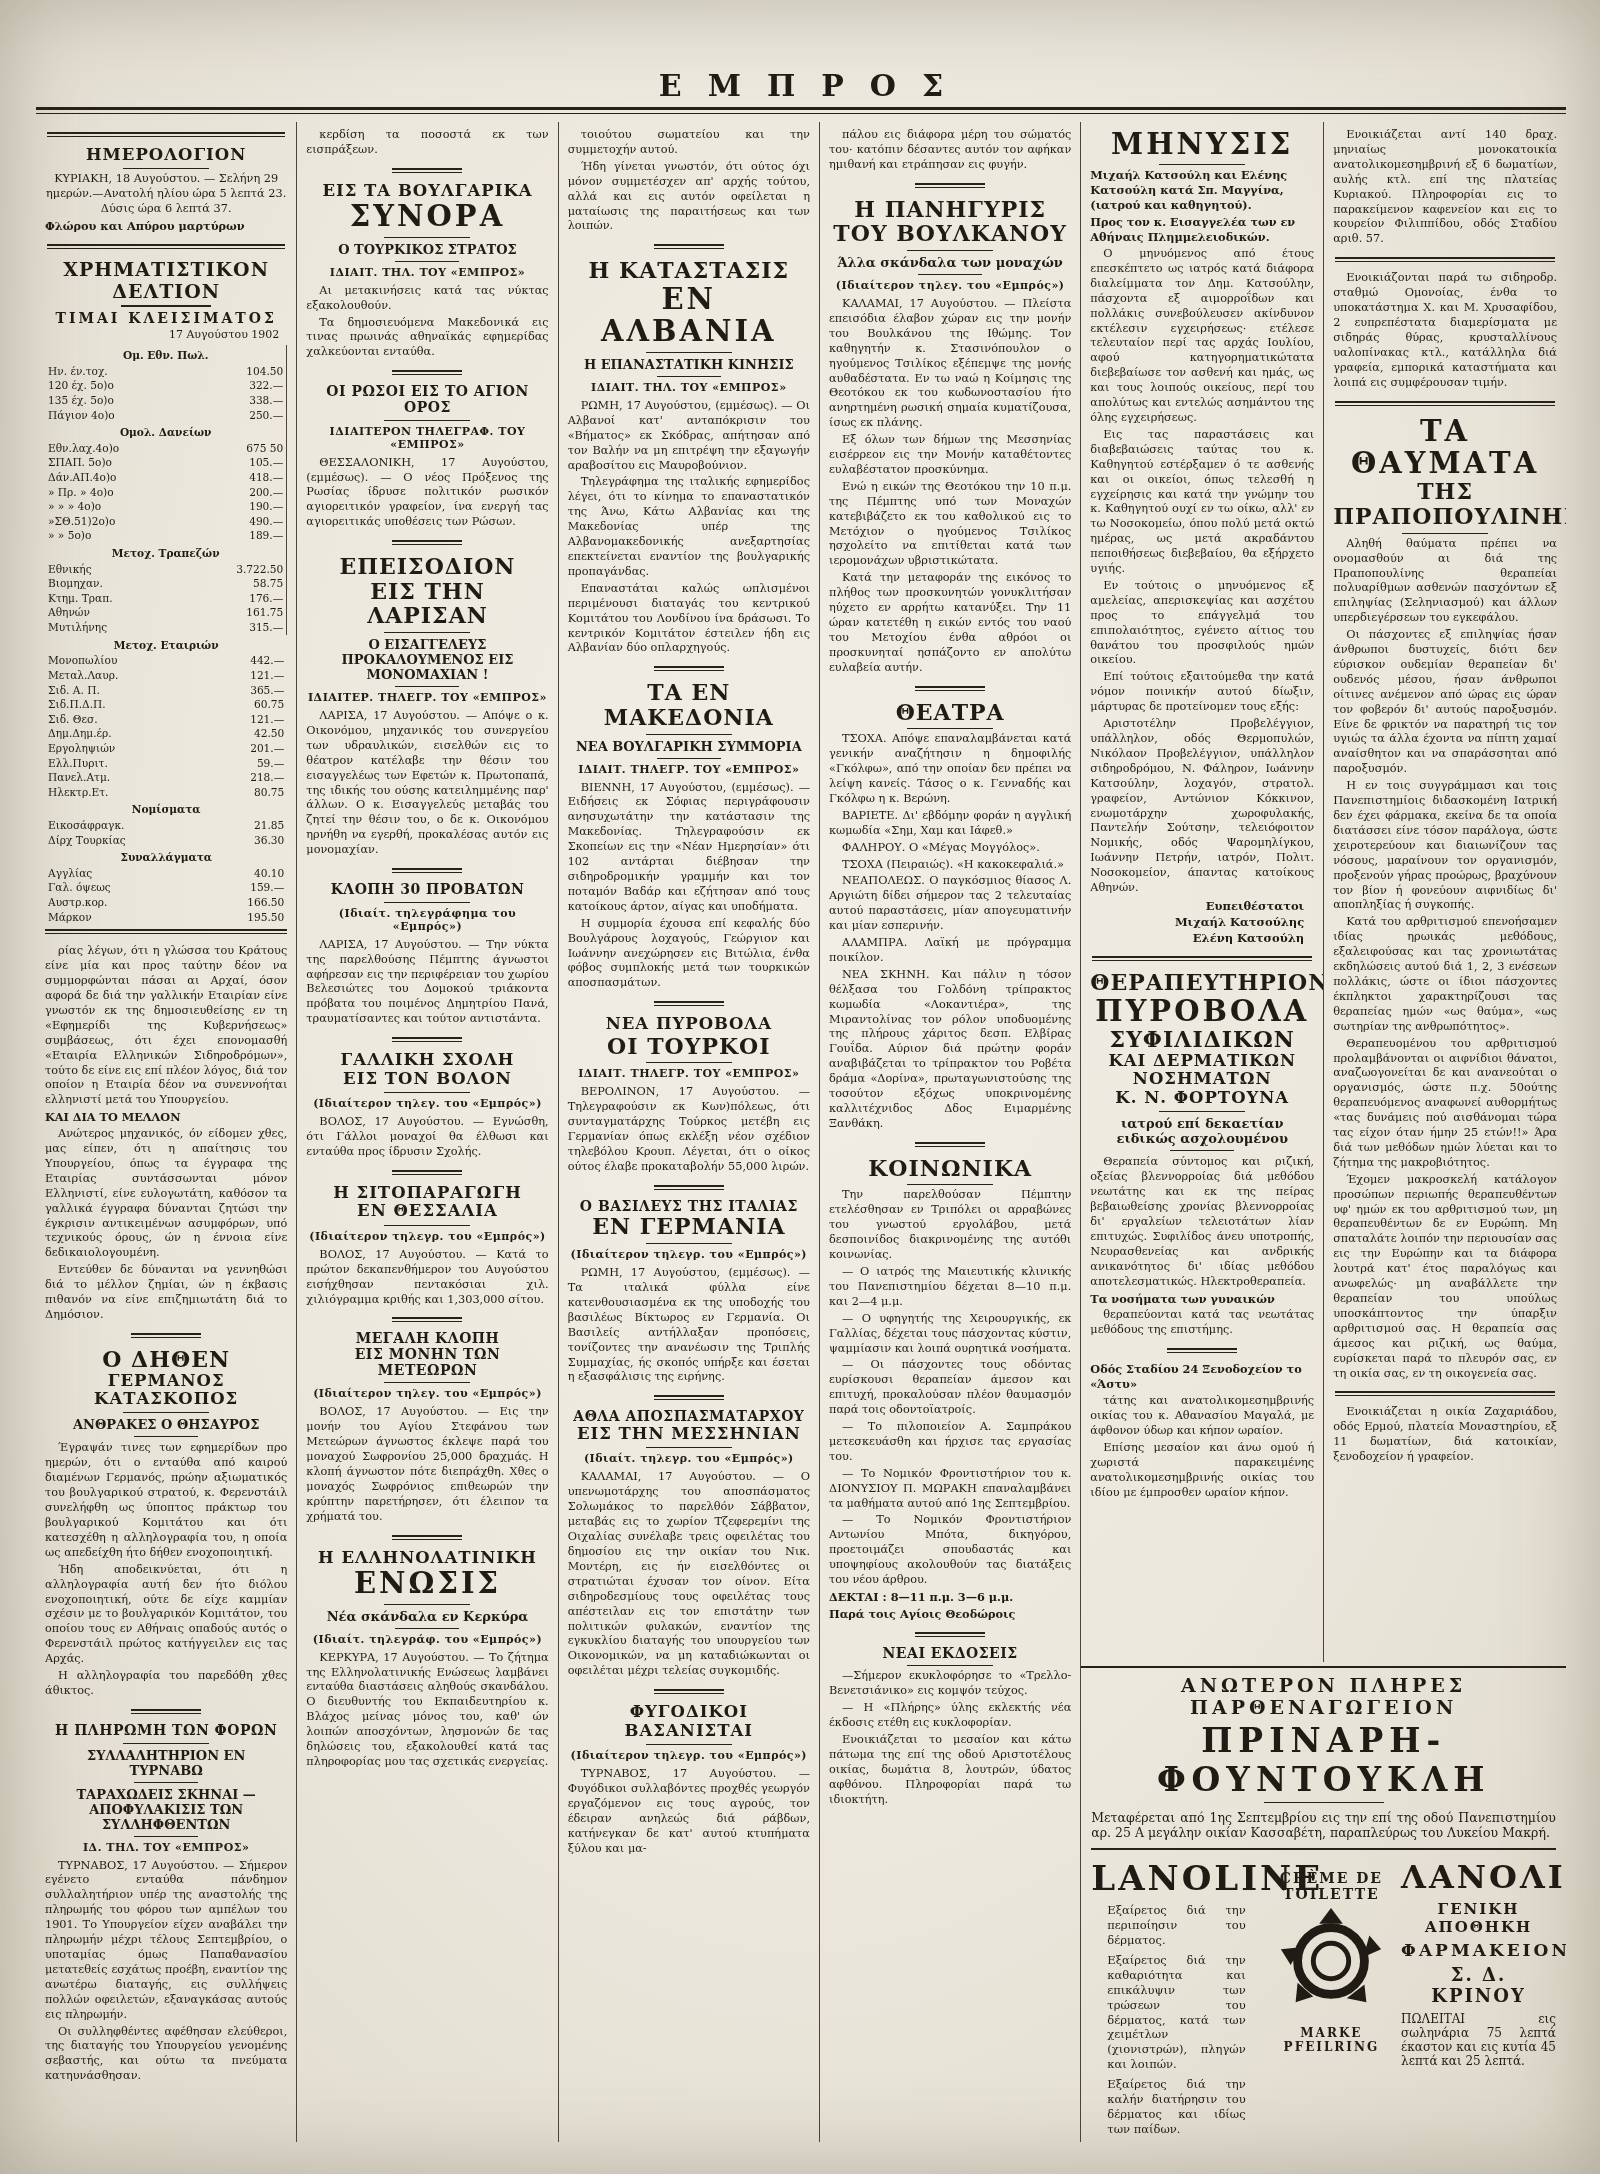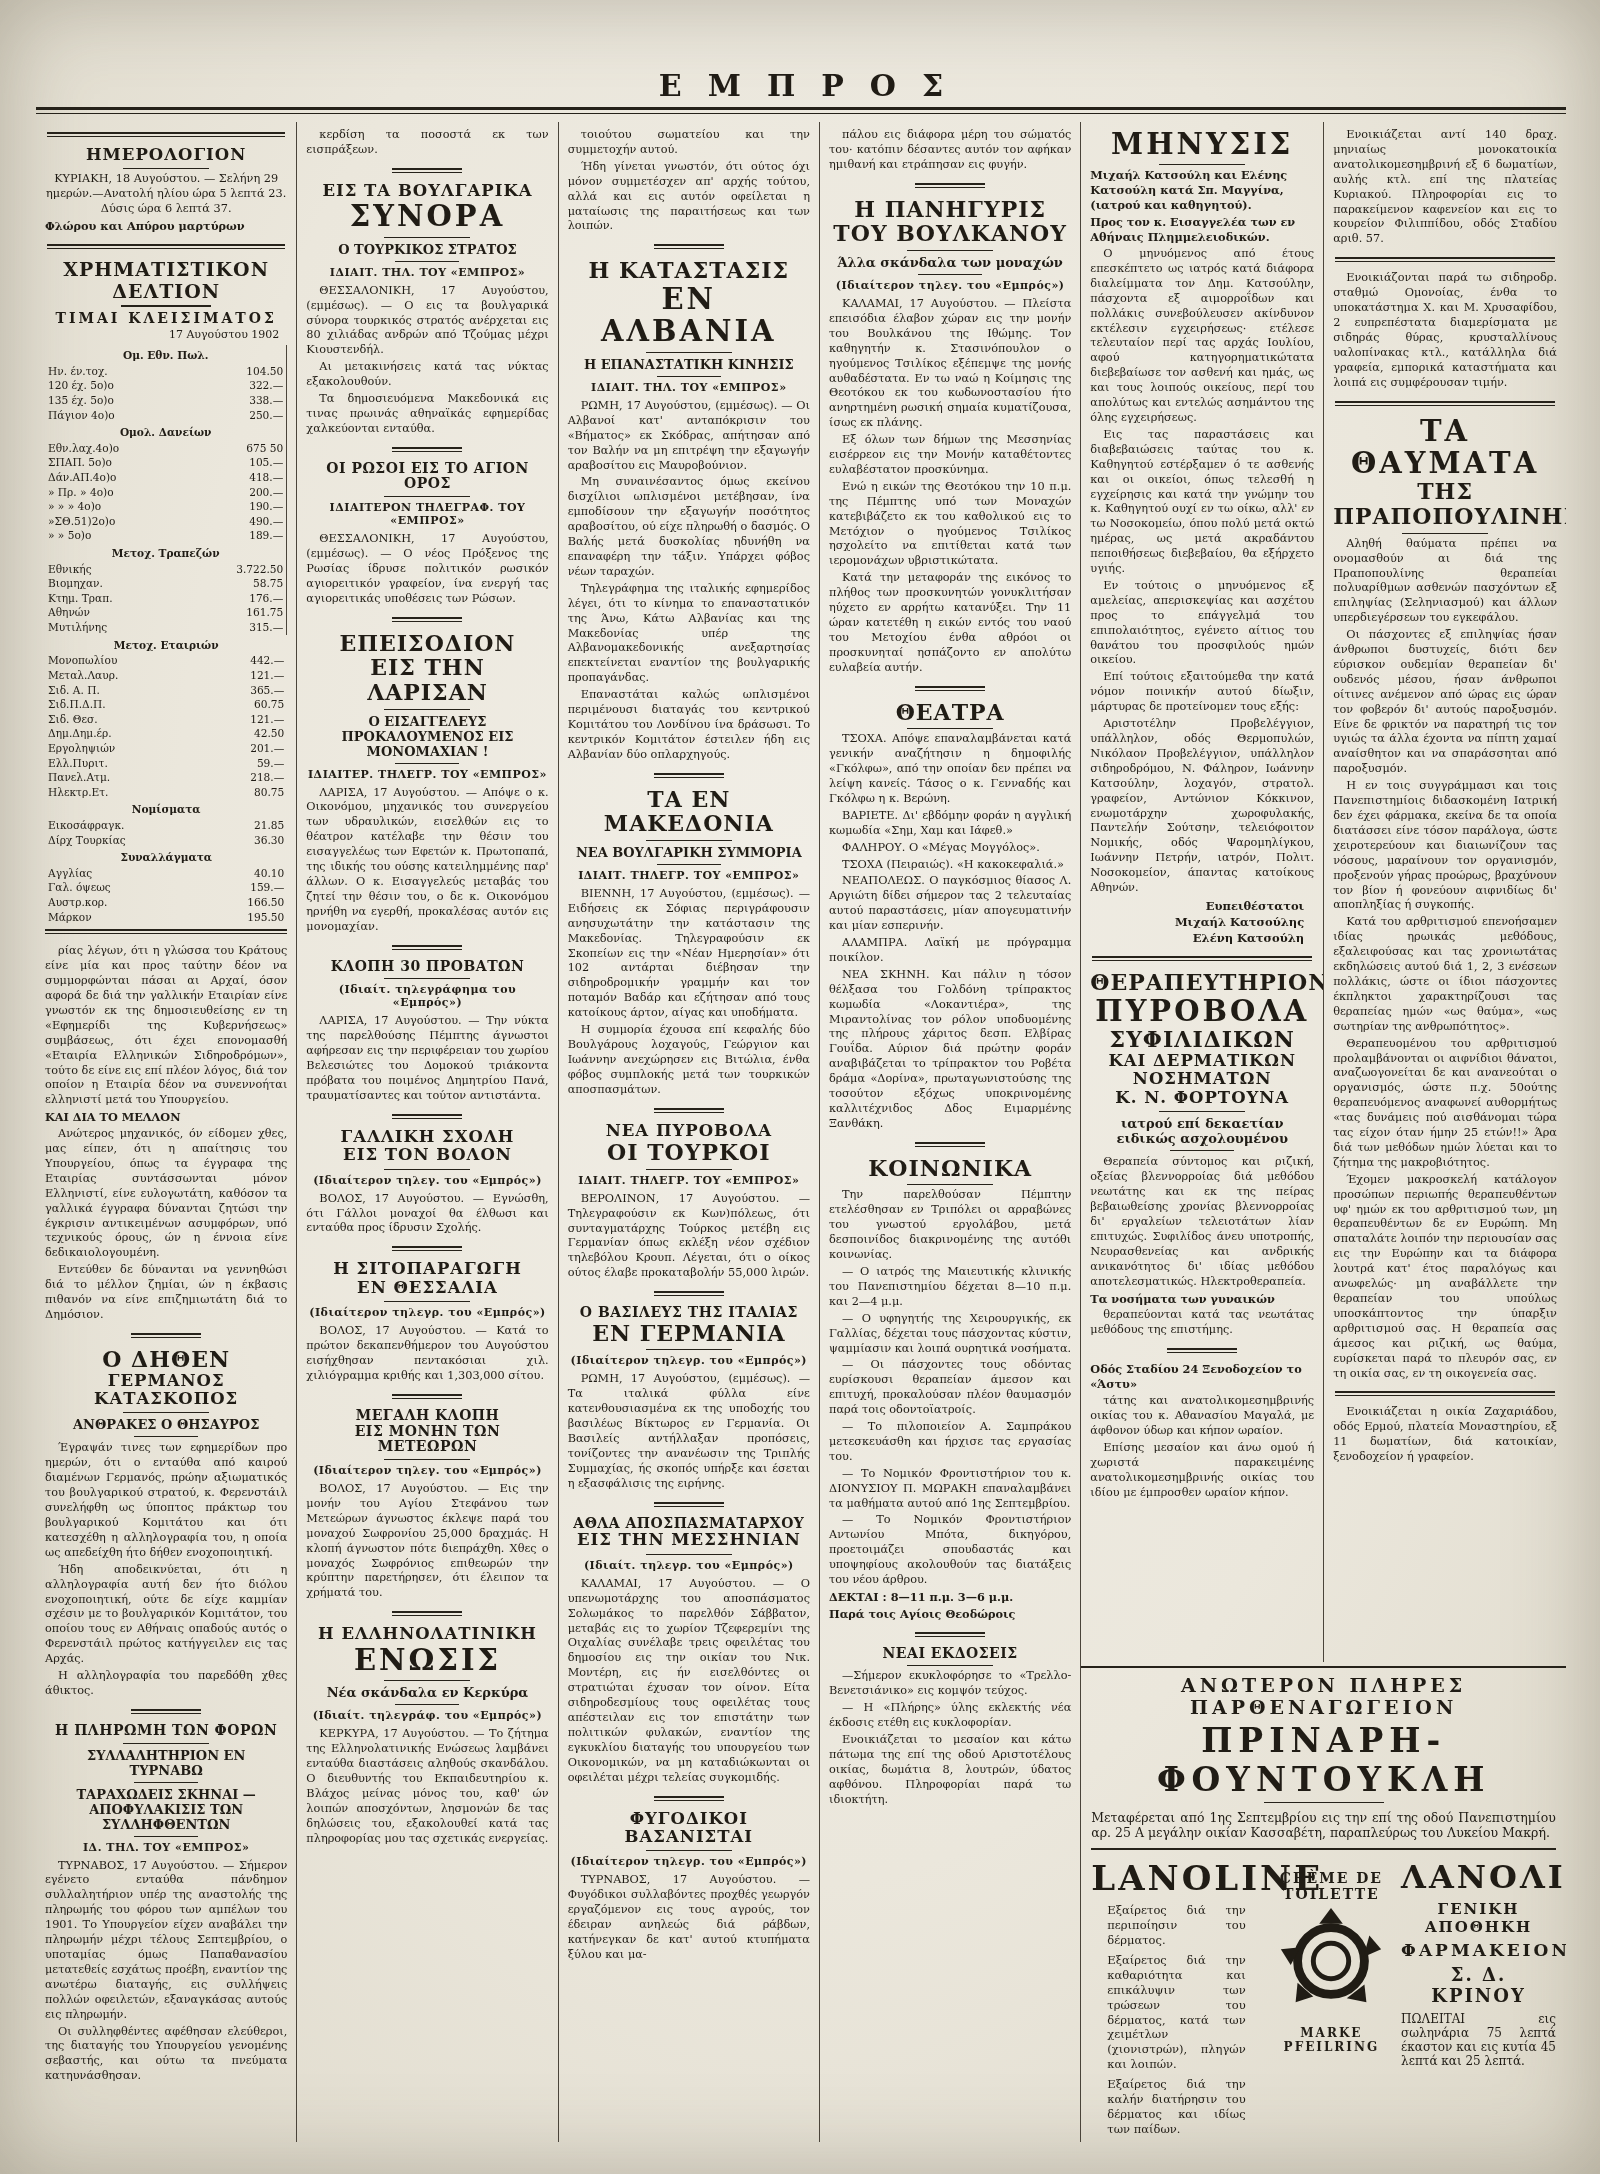--- a/index.html
+++ b/index.html
@@ -293,21 +293,20 @@
           <div class="blk sep">
 
     <div class="b-titles">
               <div class="b-title s-md">ΕΙΣ ΤΑ ΒΟΥΛΓΑΡΙΚΑ</div>
               <div class="b-title s-xl">ΣΥΝΟΡΑ</div>
             </div>
     <div class="b-sub">Ο ΤΟΥΡΚΙΚΟΣ ΣΤΡΑΤΟΣ</div>
 
     <div class="b-tel">ΙΔΙΑΙΤ. ΤΗΛ. ΤΟΥ «ΕΜΠΡΟΣ»</div>
     <div class="b-paras">
-              <p>ΘΕΣΣΑΛΟΝΙΚΗ, 17 Αυγούστου, (εμμέσως). — Ο εις τα βουλγαρικά σύνορα τουρκικός στρατός ανέρχεται εις 80 χιλιάδας ανδρών από Τζούμας μέχρι Κιουστενδήλ.</p>
               <p>Αι μετακινήσεις κατά τας νύκτας εξακολουθούν.</p>
               <p>Τα δημοσιευόμενα Μακεδονικά εις τινας πρωινάς αθηναϊκάς εφημερίδας χαλκεύονται ενταύθα.</p>
             </div>
   </div>
           <div class="blk sep">
 
     <div class="b-titles">
               <div class="b-title s-sm">ΟΙ ΡΩΣΟΙ ΕΙΣ ΤΟ ΑΓΙΟΝ ΟΡΟΣ</div>
             </div>
 
@@ -402,21 +401,20 @@
 
     <div class="b-titles">
               <div class="b-title s-lg">Η ΚΑΤΑΣΤΑΣΙΣ</div>
               <div class="b-title s-xl">ΕΝ ΑΛΒΑΝΙΑ</div>
             </div>
     <div class="b-sub">Η ΕΠΑΝΑΣΤΑΤΙΚΗ ΚΙΝΗΣΙΣ</div>
 
     <div class="b-tel">ΙΔΙΑΙΤ. ΤΗΛ. ΤΟΥ «ΕΜΠΡΟΣ»</div>
     <div class="b-paras">
               <p>ΡΩΜΗ, 17 Αυγούστου, (εμμέσως). — Οι Αλβανοί κατ' ανταπόκρισιν του «Βήματος» εκ Σκόδρας, απήτησαν από τον Βαλήν να μη επιτρέψη την εξαγωγήν αραβοσίτου εις Μαυροβούνιον.</p>
-              <p>Μη συναινέσαντος όμως εκείνου δισχίλιοι ωπλισμένοι μετέβησαν, ίνα εμποδίσουν την εξαγωγήν ποσότητος αραβοσίτου, ού είχε πληρωθή ο δασμός. Ο Βαλής μετά δυσκολίας ηδυνήθη να επαναφέρη την τάξιν. Υπάρχει φόβος νέων ταραχών.</p>
               <p>Τηλεγράφημα της ιταλικής εφημερίδος λέγει, ότι το κίνημα το επαναστατικόν της Άνω, Κάτω Αλβανίας και της Μακεδονίας υπέρ της Αλβανομακεδονικής ανεξαρτησίας επεκτείνεται εναντίον της βουλγαρικής προπαγάνδας.</p>
               <p>Επαναστάται καλώς ωπλισμένοι περιμένουσι διαταγάς του κεντρικού Κομιτάτου του Λονδίνου ίνα δράσωσι. Το κεντρικόν Κομιτάτον έστειλεν ήδη εις Αλβανίαν δύο οπλαρχηγούς.</p>
             </div>
   </div>
           <div class="blk sep">
 
     <div class="b-titles">
               <div class="b-title s-lg">ΤΑ ΕΝ ΜΑΚΕΔΟΝΙΑ</div>
             </div>
     <div class="b-sub">ΝΕΑ ΒΟΥΛΓΑΡΙΚΗ ΣΥΜΜΟΡΙΑ</div>

